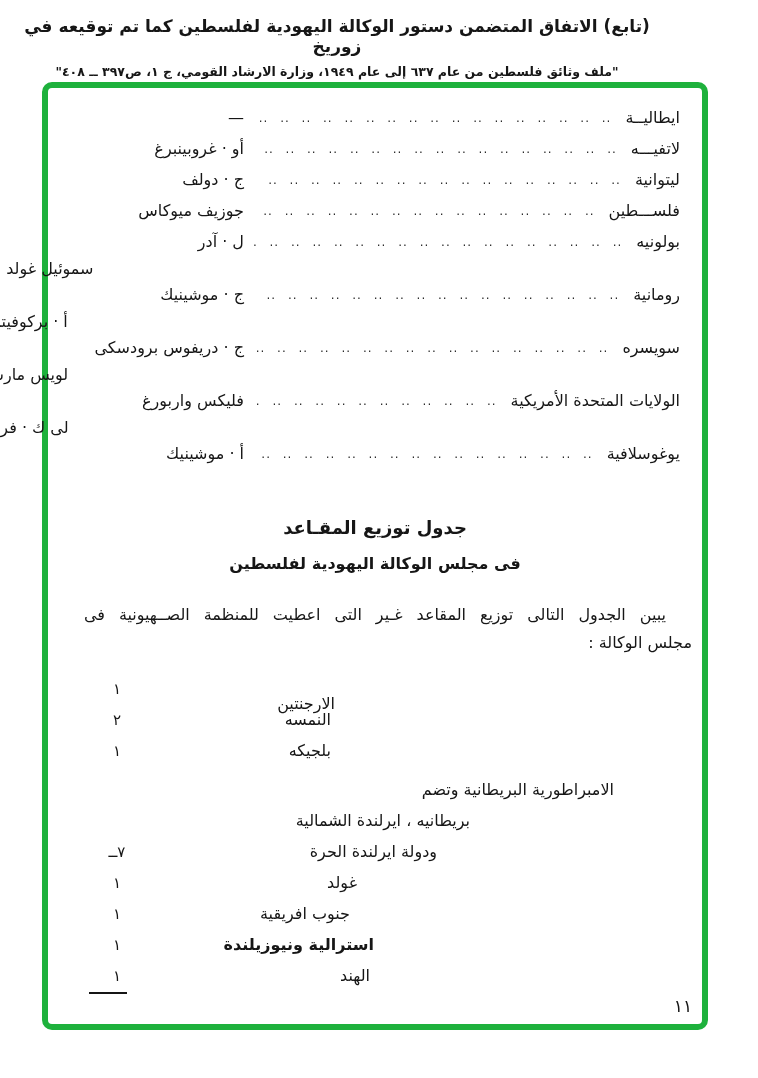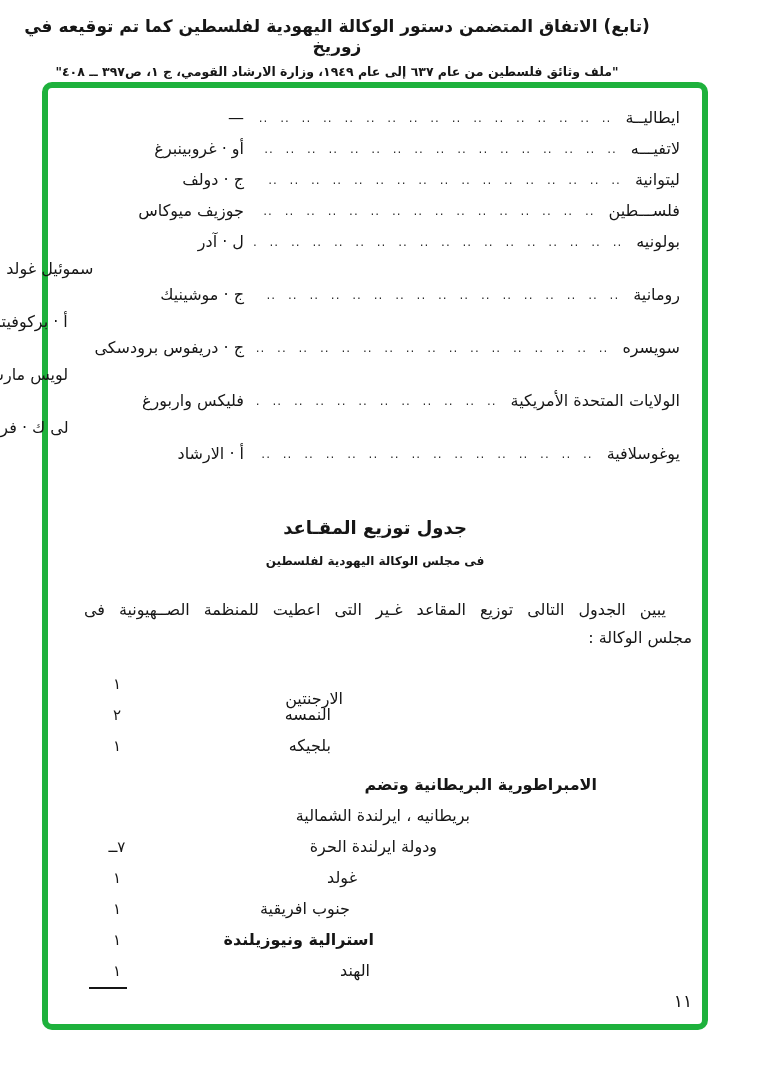--- a/index.html
+++ b/index.html
@@ -22,21 +22,21 @@
     flex:1 1 auto;overflow:hidden;white-space:nowrap;margin:0 14px 0 10px;
     font-size:12px;letter-spacing:1px;word-spacing:7px;color:#2a2a2a;
   }
   .drow .dname{flex:0 0 auto;min-width:170px;text-align:right;white-space:nowrap;}
   .drow.cont{height:22px;}
   .drow.cont .dname{min-width:0;margin-right:auto;margin-left:0;padding-right:0;}
   .drow.cont{padding-left:0;}
   .drow.cont .dname{margin-right:auto;transform:translateX(-100px);}
   
   .title1{margin-top:48px;text-align:center;font-weight:bold;font-size:18px;}
-  .title2{margin-top:16px;text-align:center;font-weight:bold;font-size:12px;}
+  .title2{margin-top:16px;text-align:center;font-weight:bold;font-size:16px;}
   
   .intro{margin:28px 10px 0 36px;font-size:16px;line-height:28px;}
   .intro-l1{text-align:justify;text-align-last:justify;text-indent:26px;}
   .intro-l2{text-align:right;}
   
   .seats{margin-top:16px;font-size:16px;}
   .srow{position:relative;height:31px;display:flex;align-items:center;}
   .srow.ghead{margin-top:8px;}
   .srow .sname{position:absolute;white-space:nowrap;}
   .srow .num{
@@ -105,47 +105,47 @@
         <span class="country">الولايات المتحدة الأمريكية</span>
         <span class="dots">.. .. .. .. .. .. .. .. .. .. .. .. .. .. .. .. .. .. .. .. .. .. .. .. .. .. .. .. .. .. .. .. .. .. .. .. .. .. .. ..</span>
         <span class="dname">فليكس واربورغ</span>
       </div>
       <div class="drow cont">
         <span class="dname">لى ك · فرانكه</span>
       </div>
       <div class="drow">
         <span class="country">يوغوسلافية</span>
         <span class="dots">.. .. .. .. .. .. .. .. .. .. .. .. .. .. .. .. .. .. .. .. .. .. .. .. .. .. .. .. .. .. .. .. .. .. .. .. .. .. .. ..</span>
-        <span class="dname">أ · الارشاد</span>
+        <span class="dname">أ · موشينيك</span>
       </div>
     </div>
 
   <div class="title1">جدول توزيع المقـاعد</div>
   <div class="title2">فى مجلس الوكالة اليهودية لفلسطين</div>
 
   <div class="intro">
     <div class="intro-l1">يبين الجدول التالى توزيع المقاعد غـير التى اعطيت للمنظمة الصــهيونية فى</div>
     <div class="intro-l2">مجلس الوكالة :</div>
   </div>
 
   <div class="seats" id="seats">
       <div class="srow">
-        <span class="sname" style="right: 359px; margin-top: 29px;">الارجنتين</span>
+        <span class="sname" style="right: 367px; margin-top: 29px;">الارجنتين</span>
         <span class="num">١</span>
       </div>
       <div class="srow">
         <span class="sname" style="right: 371px;">النمسه</span>
         <span class="num">٢</span>
       </div>
       <div class="srow">
         <span class="sname" style="right: 371px;">بلجيكه</span>
         <span class="num">١</span>
       </div>
       <div class="srow ghead">
-        <span class="sname" style="right: 105px; font-weight: bold;">الامبراطورية البريطانية وتضم</span>
+        <span class="sname" style="right: 88px;">الامبراطورية البريطانية وتضم</span>
       </div>
       <div class="srow">
         <span class="sname" style="right: 232px;">بريطانيه ، ايرلندة الشمالية</span>
       </div>
       <div class="srow">
         <span class="sname" style="right: 265px;">ودولة ايرلندة الحرة</span>
         <span class="num">٧ــ</span>
       </div>
       <div class="srow">
         <span class="sname" style="right: 345px;">غولد</span>

